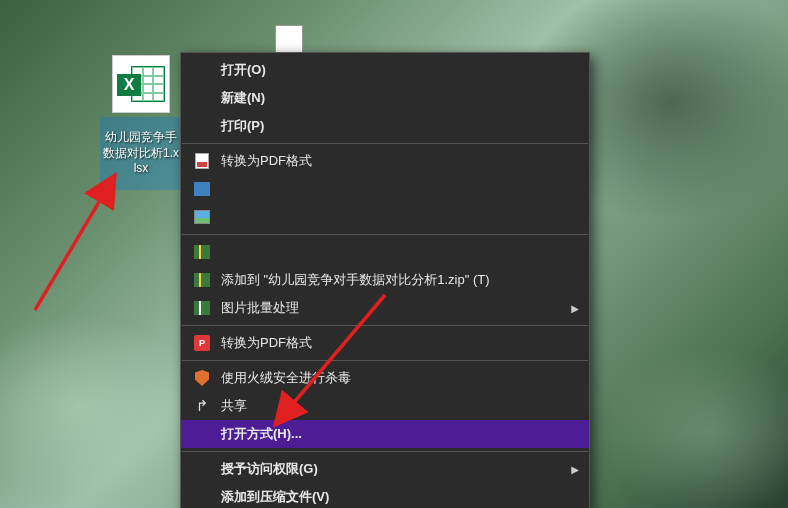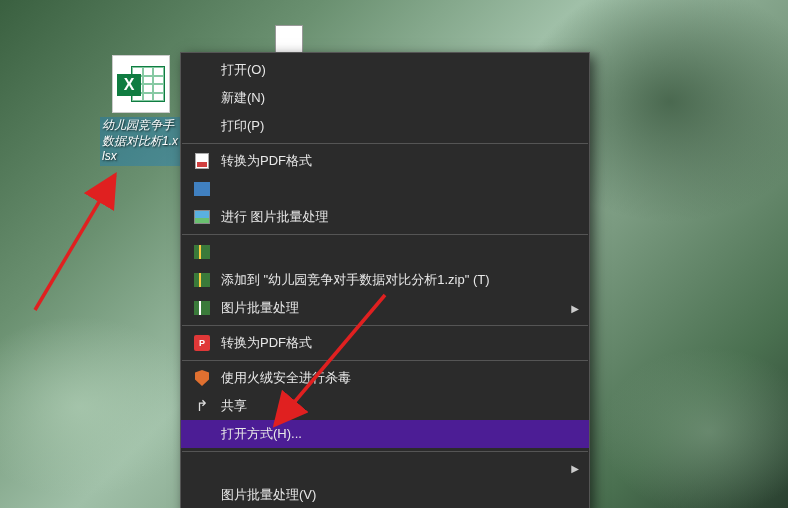--- a/index.html
+++ b/index.html
@@ -71,28 +71,27 @@
       font-weight: bold;
       font-size: 16px;
       display: flex;
       align-items: center;
       justify-content: center;
     }
     .desktop-icon-label {
       margin-top: 4px;
       color: #fff;
       font-size: 12px;
-      text-align: left;
+      text-align: center;
       line-height: 1.3;
       text-shadow: 1px 1px 2px rgba(0,0,0,0.8);
       background: rgba(0,120,215,0.3);
-      padding: 1px 2px;
+      padding: 13px 2px;
       word-break: break-all;
       width: 82px;
-      font-style: italic;
     }
     .small-pdf-icon {
       position: absolute;
       left: 275px;
       top: 25px;
       width: 28px;
       height: 28px;
       background: #fff;
       border: 1px solid #999;
     }
@@ -128,21 +127,21 @@
     .menu-arrow {
       margin-left: auto;
       font-size: 10px;
       color: #ccc;
     }
     .menu-separator {
       height: 1px;
       background: #555;
       margin: 3px 1px;
     }
-    .menu-item.no-icon .menu-label { padding-left: 28px; }
+    .menu-item.no-icon .menu-label { padding-left: 28px; font-weight: bold; }
     .arrow-annotation {
       position: absolute;
       pointer-events: none;
     }
     .icon-pdf-white { width:14px; height:16px; background:#fff; border:1px solid #aaa; position:relative; }
     .icon-pdf-white::after { content:''; position:absolute; bottom:1px; left:1px; right:1px; height:5px; background:#d04040; }
     .icon-img { width:16px; height:14px; background:linear-gradient(180deg,#5ab0e0 60%,#6ac070 60%); border:1px solid #888; }
     .icon-zip { width:16px; height:14px; background:#3a7a3a; position:relative; }
     .icon-zip::after { content:''; position:absolute; left:5px; top:0; width:2px; height:100%; background:#ffcc40; }
     .icon-zip2 { width:16px; height:14px; background:#3a7a3a; position:relative; }
@@ -201,21 +200,20 @@
   </div>
   <div class="menu-item">
     <span class="menu-icon">
         <span class="icon-pdf-blue"></span>
       </span>
   </div>
   <div class="menu-item">
     <span class="menu-icon">
         <span class="icon-img"></span>
       </span>
-    <span class="menu-label">进行 图片批量处理</span>
   </div>
   <div class="menu-separator"></div>
   <div class="menu-item">
     <span class="menu-icon">
         <span class="icon-zip"></span>
       </span>
   </div>
   <div class="menu-item">
     <span class="menu-icon">
         <span class="icon-zip"></span>
@@ -247,24 +245,25 @@
     <span class="menu-icon">
         <span class="icon-share">↱</span>
       </span>
     <span class="menu-label">共享</span>
   </div>
   <div class="menu-item no-icon highlighted">
     <span class="menu-label">打开方式(H)...</span>
   </div>
   <div class="menu-separator"></div>
   <div class="menu-item no-icon">
+    <span class="menu-label">授予访问权限(G)</span>
     <span class="menu-arrow">▶</span>
   </div>
   <div class="menu-item no-icon">
-    <span class="menu-label">图片批量处理(V)</span>
+    <span class="menu-label">添加到压缩文件(V)</span>
   </div>
 </div>
 
 <svg class="arrow-annotation" style="left:25px; top:160px; width:110px; height:160px;">
   <defs>
     <marker id="ah1" markerWidth="12" markerHeight="12" refX="9" refY="5" orient="auto">
       <path d="M0,0 L10,5 L0,10 Z" fill="#e02020"></path>
     </marker>
   </defs>
   <line x1="10" y1="150" x2="90" y2="15" stroke="#e02020" stroke-width="3.5" marker-end="url(#ah1)"></line>

